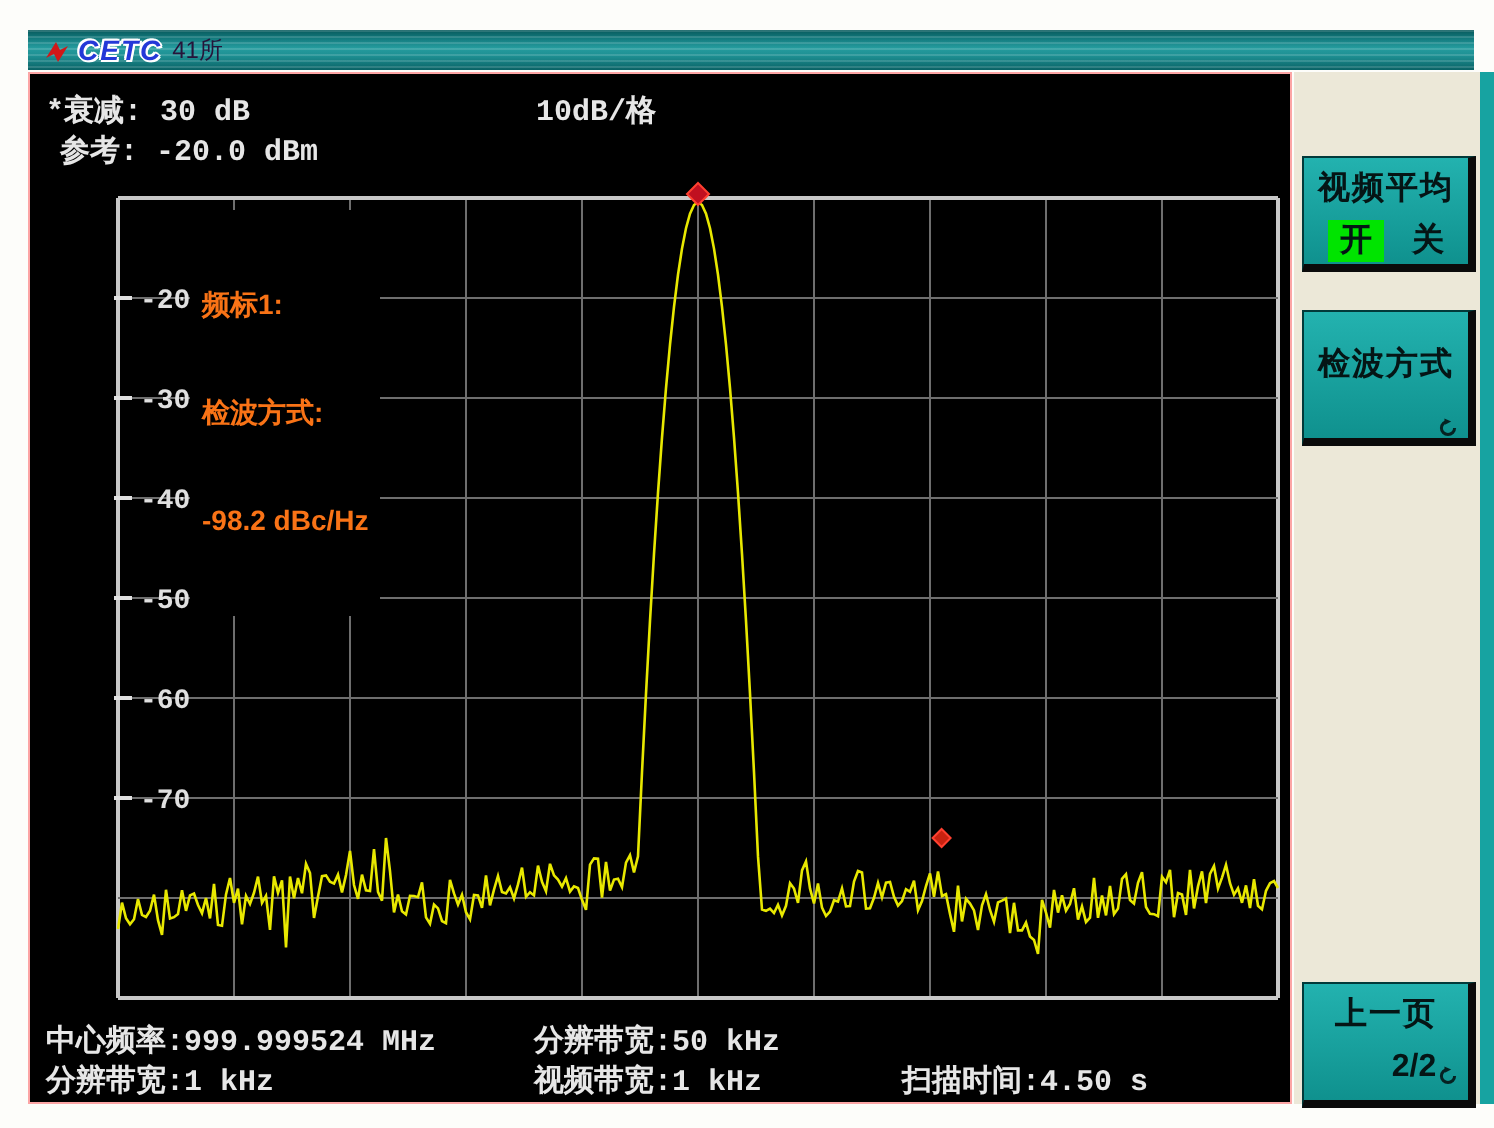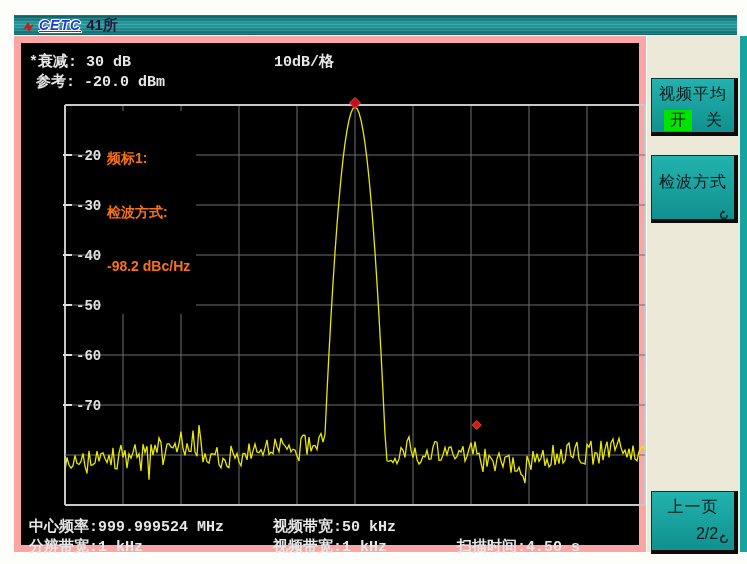--- a/index.html
+++ b/index.html
@@ -7,46 +7,46 @@
          font-family:"Liberation Sans","DejaVu Sans",sans-serif;}
   
   .titlebar{position:absolute;left:14px;top:15px;width:723px;height:20px;
     background:linear-gradient(180deg,#07595c 0%,#12797c 20%,#259c9e 45%,#1d8f92 65%,#0a6265 100%);
     display:flex;align-items:center;}
   .titlebar::after{content:"";position:absolute;inset:0;
     background:repeating-linear-gradient(180deg,rgba(255,255,255,0.14) 0 1px,transparent 1px 3px);}
   .logo-icon{display:inline-block;margin-left:8px;width:13px;height:13px;position:relative;z-index:2;}
   .logo-text{position:relative;z-index:2;margin-left:4px;font-size:14px;font-weight:bold;font-style:italic;
     color:#2438d8;letter-spacing:1px;
-    text-shadow:1px 0 #fff,-1px 0 #fff,0 1px #fff,0 -1px #fff,1px 1px #fff,-1px -1px #fff;text-decoration:underline;}
-  .logo-sub{position:relative;z-index:2;margin-left:5px;font-size:15px;font-weight:bold;color:#26143a;}
+    text-shadow:1px 0 #fff,-1px 0 #fff,0 1px #fff,0 -1px #fff,1px 1px #fff,-1px -1px #fff;}
+  .logo-sub{position:relative;z-index:2;margin-left:5px;font-size:12px;font-weight:normal;color:#26143a;}
   
   .screen{position:absolute;left:14px;top:36px;width:632px;height:516px;background:#000;
-    border:7px solid #fca5a5;box-sizing:border-box;
+    border:1px solid #fca5a5;box-sizing:border-box;
     font-family:"Liberation Mono","DejaVu Sans Mono",monospace;color:#e6e6e6;}
   .scr-text{position:absolute;font-size:15px;font-weight:bold;white-space:pre;letter-spacing:0px;}
   .atten{left:8px;top:9px;}
   .scale{left:253px;top:9px;}
   .refv{left:15px;top:29px;}
   #plot{position:absolute;left:42px;top:52px;}
   .marker-box{position:absolute;left:80px;top:68px;background:#000;padding:2px 6px 3px 6px;
     color:#f97316;font-size:14px;font-weight:bold;line-height:18px;white-space:pre;z-index:3;
     font-family:"Liberation Sans","DejaVu Sans",sans-serif;}
   .b-cf{left:8px;top:474px;}
   .b-span{left:252px;top:474px;}
   .b-rbw{left:8px;top:494px;}
   .b-vbw{left:252px;top:494px;}
   .b-sweep{left:436px;top:494px;}
   
   .panel{position:absolute;left:647px;top:36px;width:100px;height:516px;background:#ece8d8;}
   .right-strip{position:absolute;left:740px;top:36px;width:7px;height:516px;background:#17a3a1;}
   .softkey{position:absolute;width:87px;box-sizing:border-box;
     background:linear-gradient(180deg,#23b2af,#0f918e);
     border:1px solid #023a3a;border-right:4px solid #0b0b0b;border-bottom:4px solid #0b0b0b;
-    color:#051515;font-weight:normal;text-align:center;cursor:pointer;}
+    color:#051515;font-weight:bold;text-align:center;cursor:pointer;}
   .sk1{left:651px;top:78px;height:58px;}
   .sk2{left:651px;top:155px;height:68px;}
   .sk3{left:651px;top:491px;height:63px;}
   .sk-label{font-size:16px;margin-top:5px;letter-spacing:1px;}
   .sk-onoff{margin-top:5px;font-size:16px;display:flex;justify-content:center;align-items:center;gap:14px;}
   .sk-on{background:#00e400;padding:0 6px;}
   .sk2 .sk-label{margin-top:16px;}
   .sk-icon{position:absolute;right:5px;bottom:3px;width:10px;height:10px;}
   .sk-page{margin-top:7px;font-size:16px;position:relative;padding-left:28px;}
 </style>
@@ -108,21 +108,21 @@
         <path d="M413.79999999999995 325.5 L418.29999999999995 330 L413.79999999999995 334.5 L409.29999999999995 330 Z" fill="#c82210" stroke="#ff4030" stroke-width="1"></path>
       </svg>
 
     <div class="marker-box">
       <div>频标1:</div>
       <div>检波方式:</div>
       <div>-98.2 dBc/Hz</div>
     </div>
 
     <div class="scr-text b-cf">中心频率:999.999524 MHz</div>
-    <div class="scr-text b-span">视频带宽:50 kHz</div>
+    <div class="scr-text b-span">分辨带宽:50 kHz</div>
     <div class="scr-text b-rbw">分辨带宽:1 kHz</div>
     <div class="scr-text b-vbw">视频带宽:1 kHz</div>
     <div class="scr-text b-sweep">扫描时间:4.50 s</div>
   </div>
 
   <div class="panel"></div>
   <div class="right-strip"></div>
 
   <div class="softkey sk1">
     <div class="sk-label">视频平均</div>

